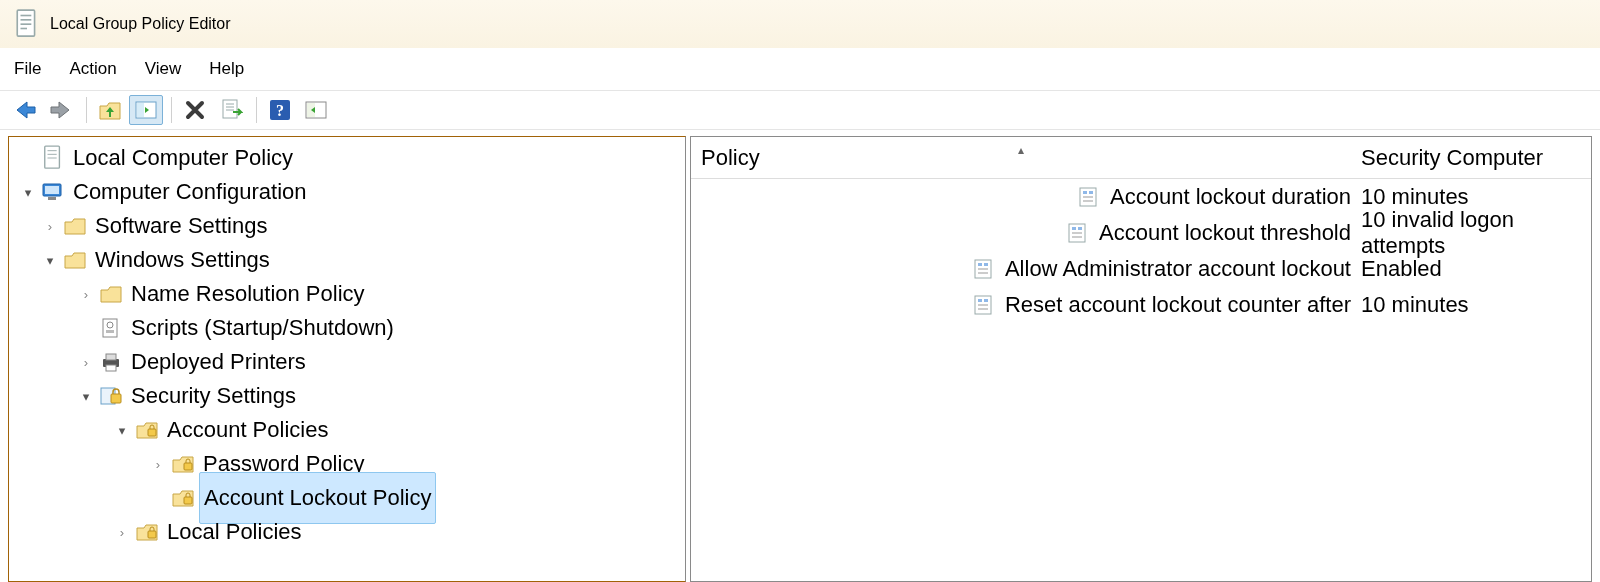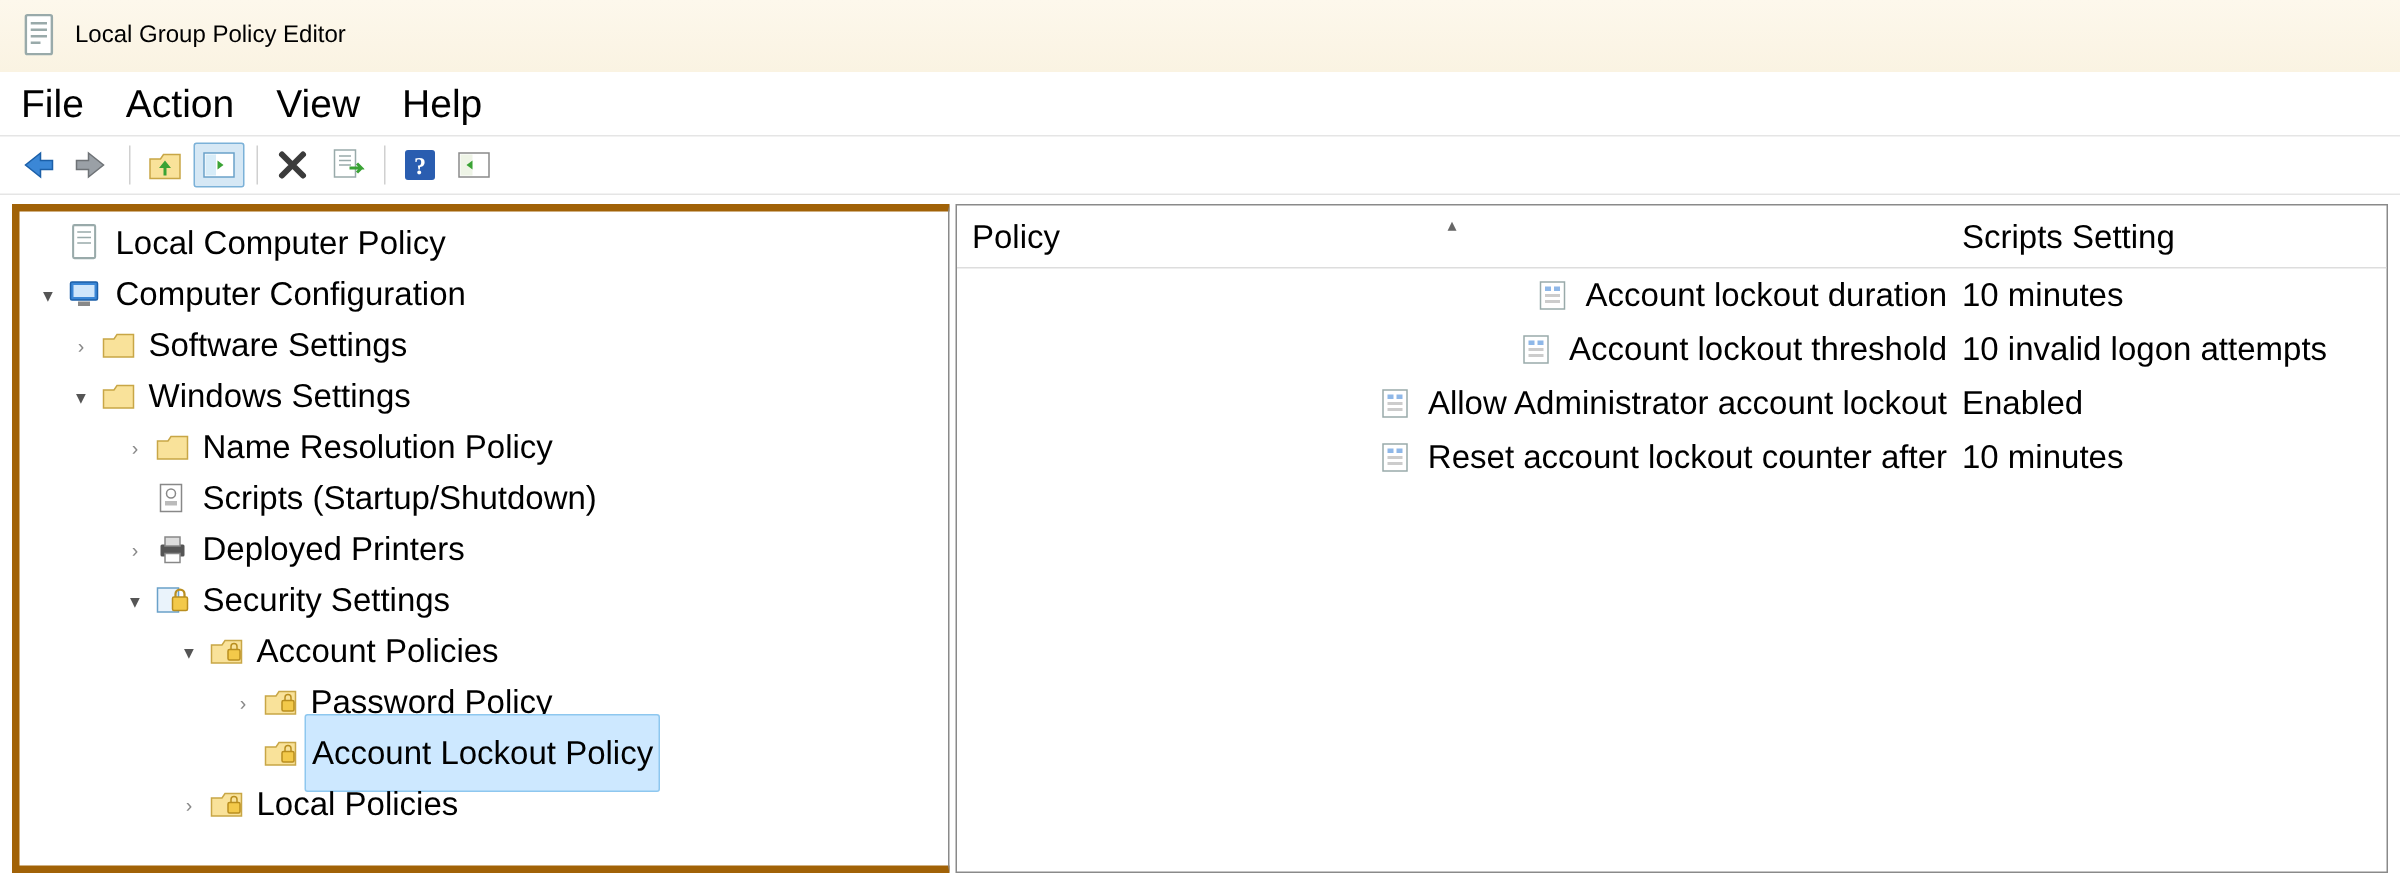--- a/index.html
+++ b/index.html
@@ -22,21 +22,21 @@
     font-size: 16px;
   }
   .titlebar .app-icon { width: 26px; height: 30px; margin-right: 10px; }
   
   .menubar {
     height: 42px;
     background: #fff;
     display: flex;
     align-items: center;
     padding-left: 14px;
-    font-size: 26px;
+    font-size: 17px;
   }
   .menubar .menu-item { margin-right: 28px; cursor: default; }
   
   .toolbar {
     height: 40px;
     background: #fff;
     border-top: 1px solid #e5e5e5;
     border-bottom: 1px solid #e5e5e5;
     display: flex;
     align-items: center;
@@ -56,22 +56,22 @@
     background: #d6e8f5;
     border: 1px solid #7bb1d8;
     border-radius: 2px;
   }
   
   .split {
     display: flex;
     height: calc(582px - 48px - 42px - 40px);
   }
   .tree-pane {
-    width: 625px;
-    border: 5px solid #a16207;
+    width: 678px;
+    border: 1px solid #a16207;
     border-right: 1px solid #8a8a8a;
     margin: 6px 4px 0 8px;
     overflow: hidden;
     position: relative;
     background: #fff;
   }
   .list-pane {
     flex: 1;
     border: 1px solid #8a8a8a;
     margin: 6px 8px 0 0;
@@ -362,21 +362,21 @@
     </div>
   </div>
 
   <div class="list-pane">
     <div class="list-header">
       <div class="col-policy">
         <span class="sort-arrow">▴</span>
         <span>Policy</span>
       </div>
       <div class="col-setting">
-        <span>Scripts Setting</span>
+        <span>Security Computer</span>
       </div>
     </div>
 
     <div class="list-row">
       <div class="cell-policy">
         <span class="policy-icon">
           <svg width="22" height="22" viewBox="0 0 22 22">
               <rect x="2" y="2" width="16" height="18" fill="#fff" stroke="#9aa"></rect>
               <rect x="5" y="5" width="4" height="3" fill="#8fb8e8"></rect>
               <rect x="11" y="5" width="4" height="3" fill="#8fb8e8"></rect>

